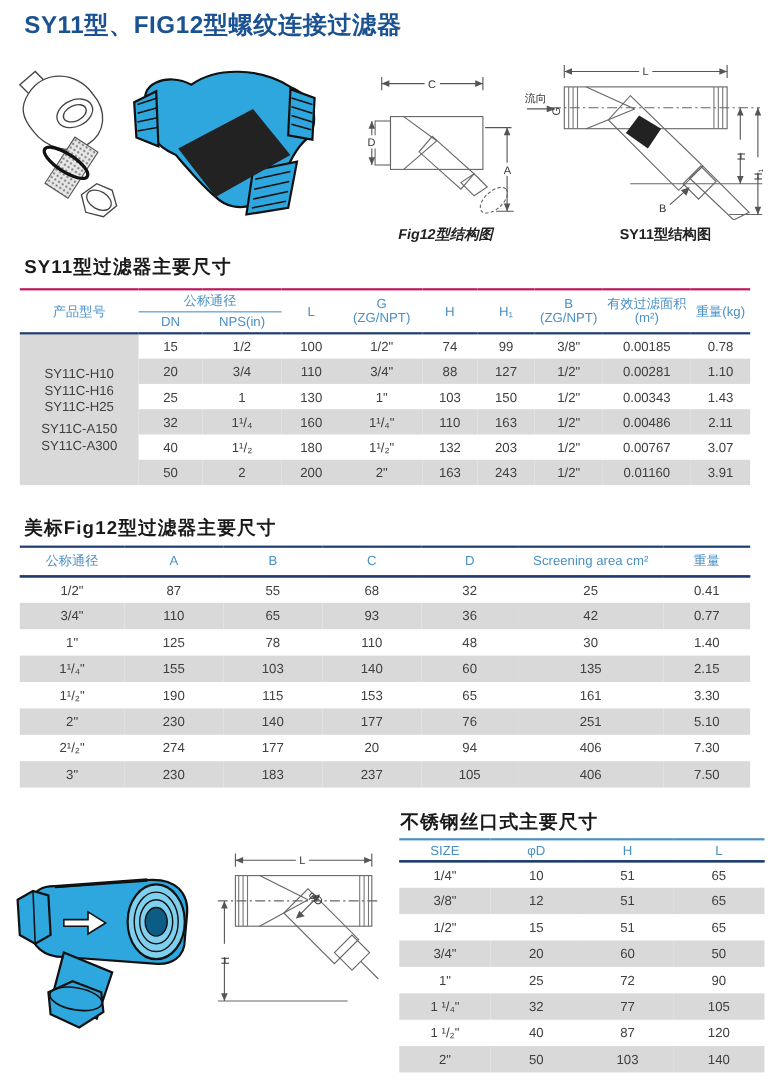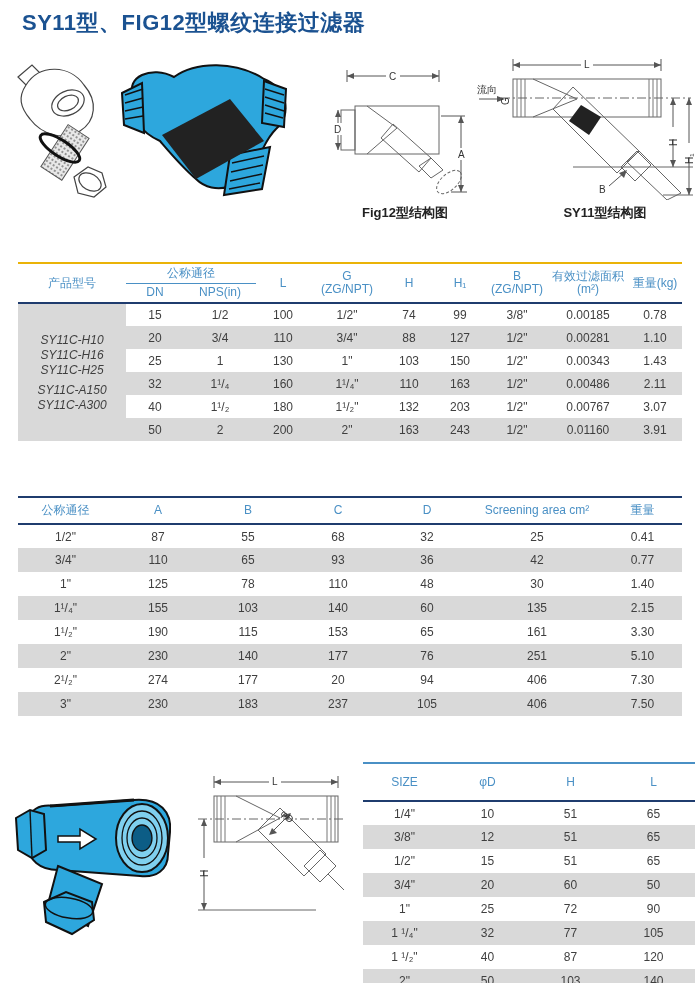--- a/index.html
+++ b/index.html
@@ -9,47 +9,47 @@
 
   .page-title { position:absolute; left:22px; top:8px; font-size:22px; font-weight:bold;
                 color:#1b5291; letter-spacing:.5px; }
 
   .sec-heading { position:absolute; font-size:17px; font-weight:bold; color:#1a1a1a; letter-spacing:1px; }
   #sec1 { left:22px;  top:231px; }
   #sec2 { left:22px;  top:468px; }
   #sec3 { left:364px; top:736px; }
 
   .caption { position:absolute; font-size:13px; font-weight:bold; color:#222; text-align:center; }
-  #cap-fig12 { left:335px; top:204px; width:140px; }
+  #cap-fig12 { left:335px; top:204px; width:140px;font-style:italic; }
   #cap-sy11  { left:540px; top:204px; width:130px; }
 
   table.dim-table { position:absolute; border-collapse:collapse; table-layout:fixed;
                     font-size:12px; color:#3f3f3f; }
   table.dim-table th { font-weight:normal; color:#4a90c5; font-size:12px; text-align:center;
                        vertical-align:middle; line-height:13px; }
   table.dim-table td { text-align:center; vertical-align:middle; }
 
-  #table1 { left:18px; top:262px; width:664px; border-top:2px solid #eab308; }
+  #table1 { left:18px; top:262px; width:664px; border-top:2px solid #be185d; }
   #table1 thead tr { height:20px; }
   #table1 thead th { border-bottom:2px solid #1f3c6e; }
   #table1 thead th.nominal { border-bottom:1px solid #4a90c5; }
   #table1 tbody tr { height:23px; }
   #table1 tbody tr:nth-child(even) td { background:#d9d9d9; }
   #table1 td.model-cell { background:#d9d9d9; text-align:center; line-height:15px;
                           padding:6px 0; vertical-align:middle; }
-  #table1 td.model-cell .model-group { margin:5px 0;font-style:italic; }
+  #table1 td.model-cell .model-group { margin:5px 0; }
 
   #table2 { left:18px; top:496px; width:664px; border-top:2px solid #1f3c6e; }
   #table2 thead tr { height:27px; }
   #table2 thead th { border-bottom:2px solid #1f3c6e; }
   #table2 tbody tr { height:24px; }
   #table2 tbody tr:nth-child(even) td { background:#d9d9d9; }
 
   #table3 { left:363px; top:762px; width:332px; border-top:2px solid #4a90c5; }
-  #table3 thead tr { height:38px; }
+  #table3 thead tr { height:20px; }
   #table3 thead th { border-bottom:2px solid #1f3c6e; }
   #table3 tbody tr { height:24px; }
   #table3 tbody tr:nth-child(even) td { background:#d9d9d9; }
 
   svg.fig { position:absolute; }
   #fig-exploded { left:12px;  top:55px; }
   #fig-cutaway  { left:112px; top:55px; }
   #fig-fig12    { left:333px; top:60px; }
   #fig-sy11     { left:477px; top:55px; }
   #fig-valve    { left:14px;  top:786px; }
@@ -215,20 +215,21 @@
       <text class="dimtxt" transform="rotate(-90 216 101)" x="208" y="101">H₁</text>
     </g>
     <g>
       <text class="dimtxt" x="122" y="138">B</text>
       <line class="dim" x1="132" y1="131" x2="148" y2="117"></line>
       <polygon class="ah" points="150,115 142,118 147,123"></polygon>
     </g>
   </svg>
   <div id="cap-sy11" class="caption">SY11型结构图</div>
 
+  <h2 id="sec1" class="sec-heading">SY11型过滤器主要尺寸</h2>
 
   <table id="table1" class="dim-table">
     <colgroup>
       <col style="width:108px">
         <col style="width:58px">
         <col style="width:72px">
         <col style="width:54px">
       <col style="width:74px">
         <col style="width:50px">
         <col style="width:52px">
@@ -336,20 +337,21 @@
           <td>2"</td>
           <td>163</td>
           <td>243</td>
           <td>1/2"</td>
           <td>0.01160</td>
           <td>3.91</td>
         </tr>
       </tbody>
   </table>
 
+  <h2 id="sec2" class="sec-heading">美标Fig12型过滤器主要尺寸</h2>
 
   <table id="table2" class="dim-table">
     <colgroup>
       <col style="width:95px">
         <col style="width:90px">
         <col style="width:90px">
         <col style="width:90px">
       <col style="width:88px">
         <col style="width:132px">
         <col style="width:79px">
@@ -434,20 +436,21 @@
           <td>230</td>
           <td>183</td>
           <td>237</td>
           <td>105</td>
           <td>406</td>
           <td>7.50</td>
         </tr>
       </tbody>
   </table>
 
+  <h2 id="sec3" class="sec-heading">不锈钢丝口式主要尺寸</h2>
 
   <table id="table3" class="dim-table">
     <colgroup>
       <col style="width:83px">
         <col style="width:83px">
         <col style="width:83px">
         <col style="width:83px">
     </colgroup>
     <thead>
       <tr>

